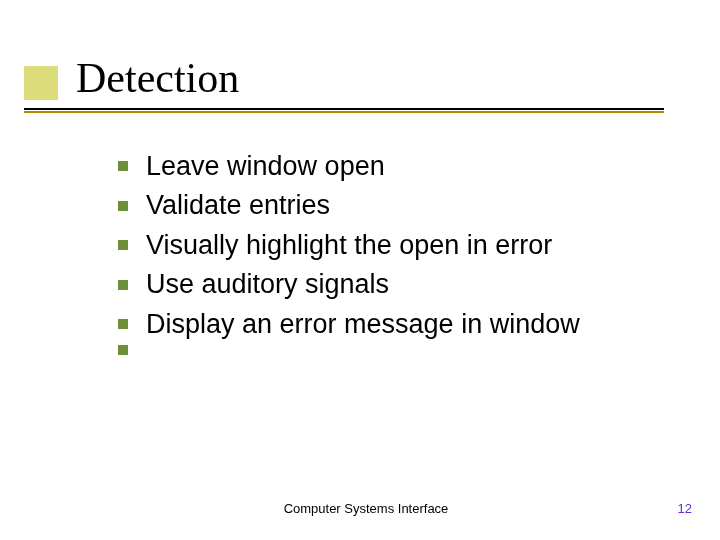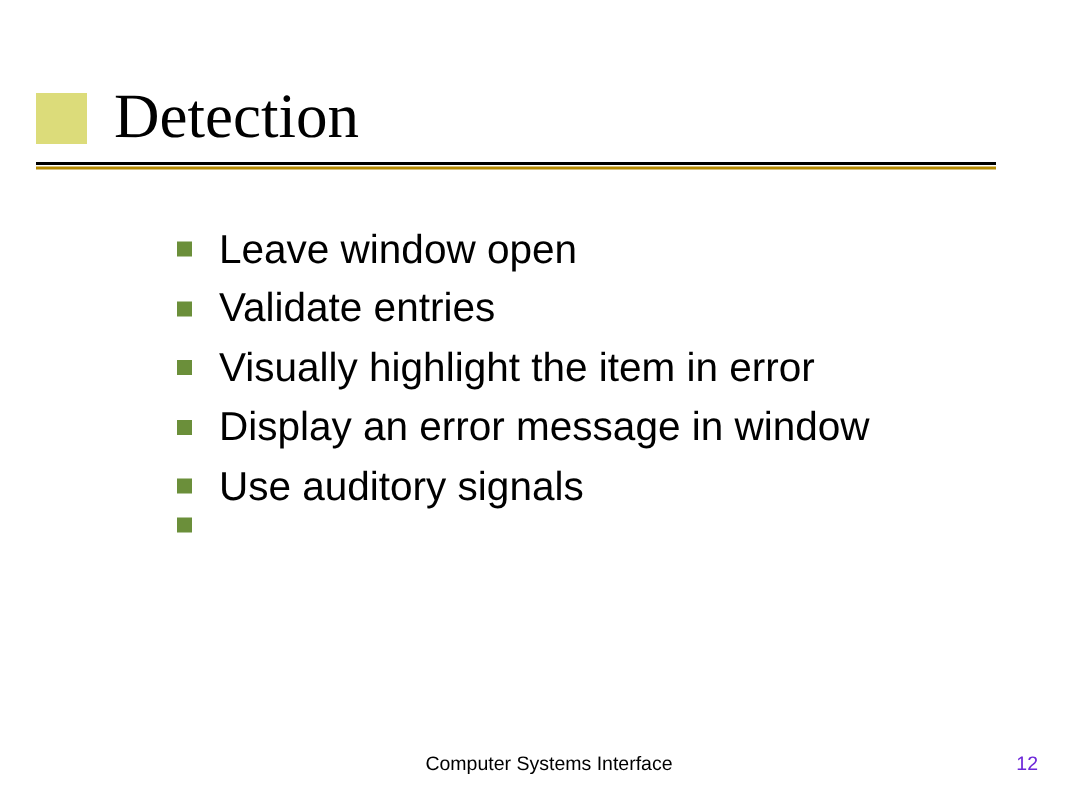--- a/index.html
+++ b/index.html
@@ -20,21 +20,21 @@
     height: 540px;
     box-sizing: border-box;
   }
 
   
   .title-row {
     position: absolute;
     left: 24px;
     top: 56px;
     display: flex;
-    align-items: flex-start;
+    align-items: flex-end;
   }
   .accent-box {
     width: 34px;
     height: 34px;
     background: #dcdc7a; 
     margin-top: 6px;
     margin-right: 0;
     flex: 0 0 auto;
   }
   .title-text {
@@ -118,29 +118,29 @@
     <div class="bullet-item">
       <div class="bullet-marker"></div>
       <div class="bullet-text">Leave window open</div>
     </div>
     <div class="bullet-item">
       <div class="bullet-marker"></div>
       <div class="bullet-text">Validate entries</div>
     </div>
     <div class="bullet-item">
       <div class="bullet-marker"></div>
-      <div class="bullet-text">Visually highlight the item in error</div>
+      <div class="bullet-text">Visually highlight the open in error</div>
+    </div>
+    <div class="bullet-item">
+      <div class="bullet-marker"></div>
+      <div class="bullet-text">Use auditory signals</div>
     </div>
     <div class="bullet-item">
       <div class="bullet-marker"></div>
       <div class="bullet-text">Display an error message in window</div>
-    </div>
-    <div class="bullet-item">
-      <div class="bullet-marker"></div>
-      <div class="bullet-text">Use auditory signals</div>
     </div>
     <div class="bullet-item">
       <div class="bullet-marker"></div>
     </div>
   </div>
 
   <div class="footer-center">Computer Systems Interface</div>
   <div class="footer-right">12</div>
 
 </div>

